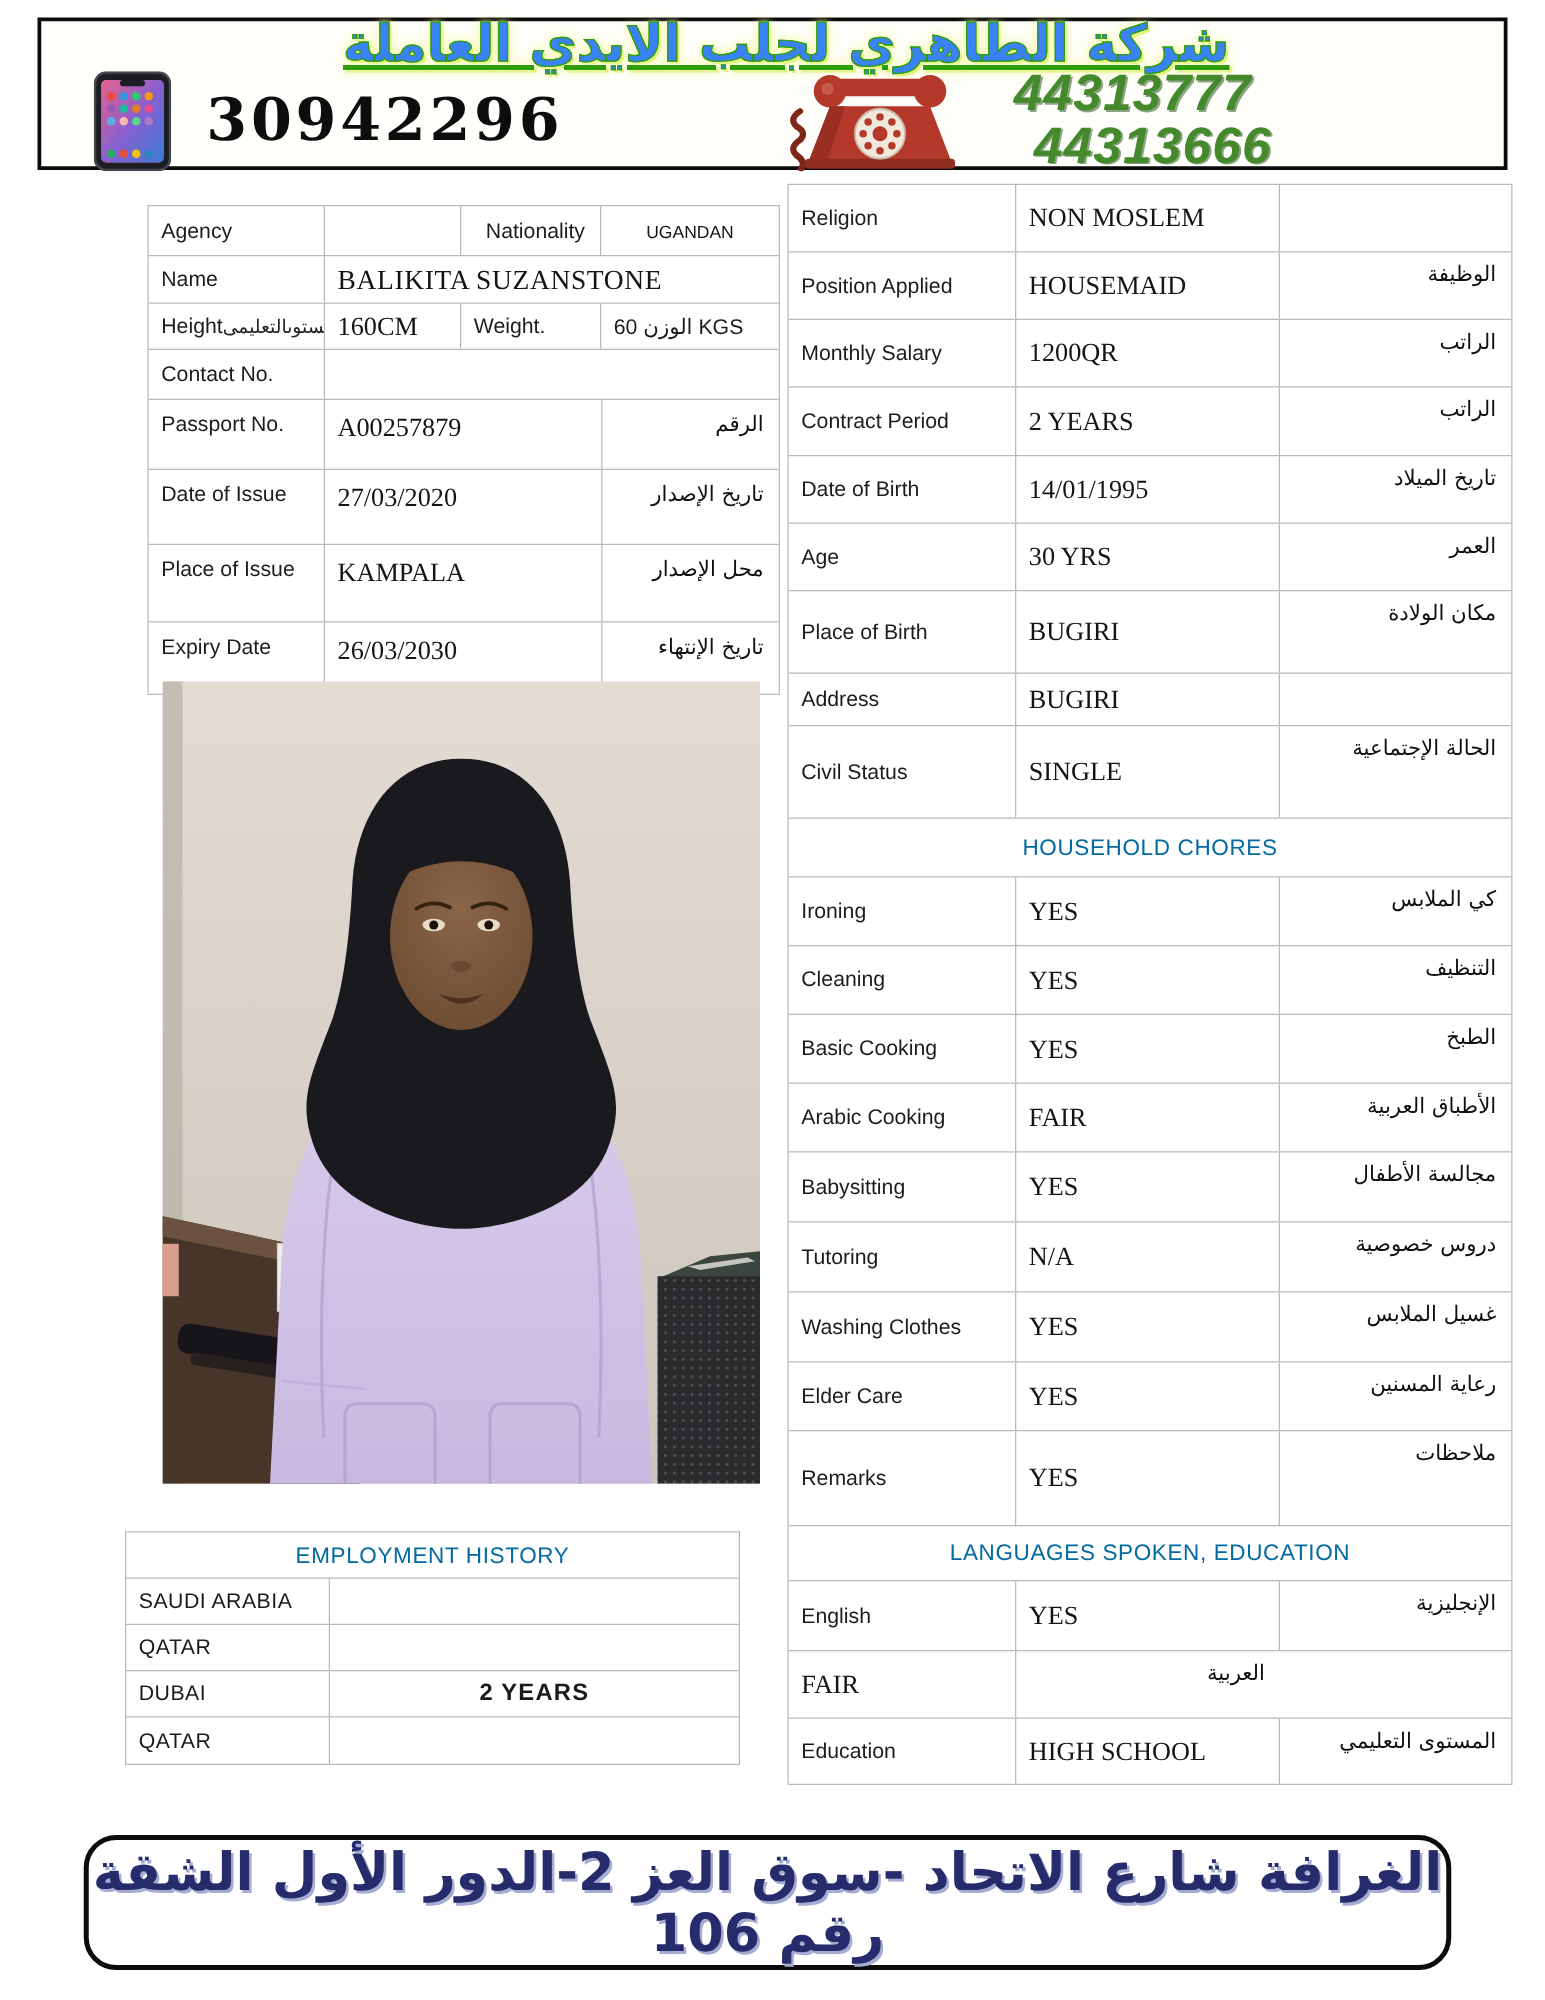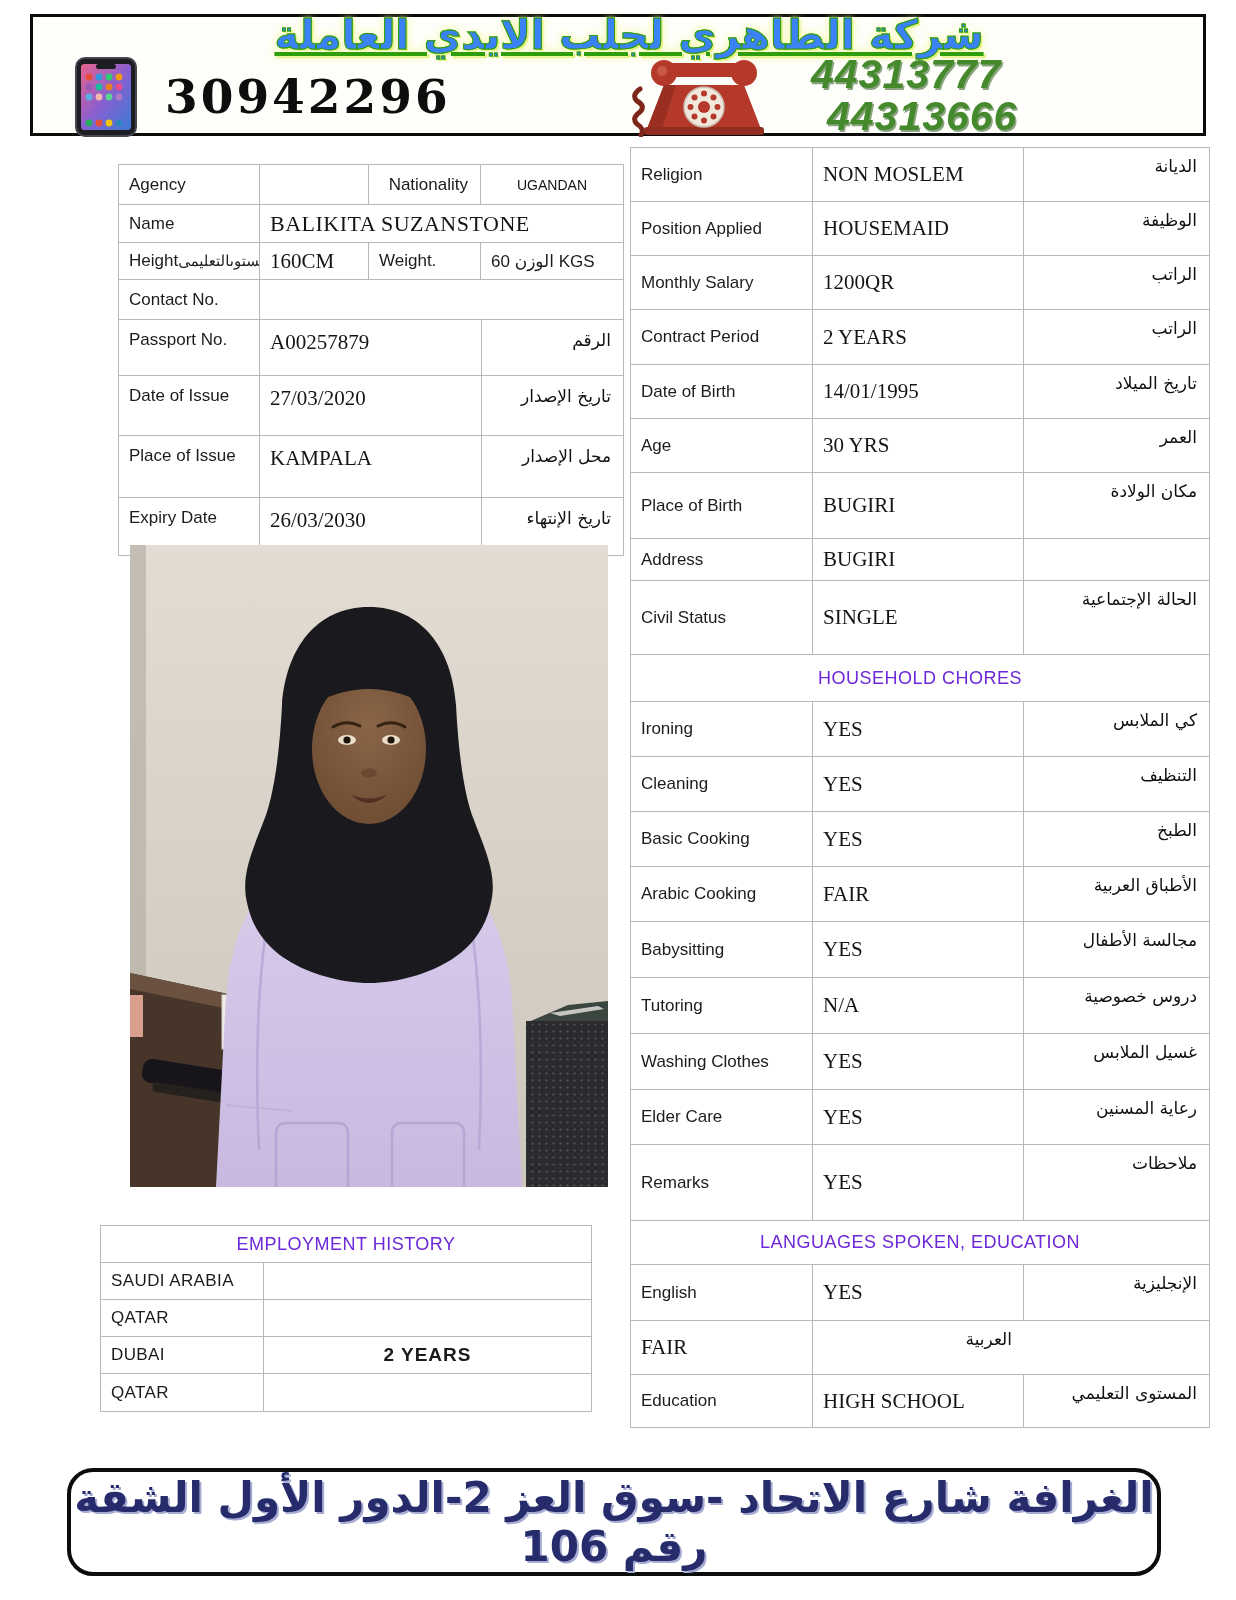--- a/index.html
+++ b/index.html
@@ -32,21 +32,21 @@
         overflow:hidden;box-sizing:border-box;}
   .cell.noR{border-right:none;}
   .lab{font-size:17px;color:#1c1c1c;}
   .val{font-family:"Liberation Serif",serif;font-size:21px;color:#141414;}
   .ar{direction:rtl;padding:0 12px 0 0;font-family:"DejaVu Sans",sans-serif;
       font-size:17px;color:#101010;}
   .alr{justify-content:flex-end;padding-right:12px;}
   .ctr{justify-content:center;padding-left:0;}
   .rowtop .cell{align-items:flex-start;padding-top:10px;}
   .shead{display:flex;align-items:center;justify-content:center;font-size:18px;
-         letter-spacing:.5px;color:#6d28d9;border-bottom:1px solid var(--bd);
+         letter-spacing:.5px;color:#0369a1;border-bottom:1px solid var(--bd);
          box-sizing:border-box;}
 
   
   .ltable{position:absolute;left:118px;top:147px;width:504px;border:1px solid var(--bd);
           background:#fff;margin-top:17px;}
   .l4{grid-template-columns:141px 109px 112px 1fr;}
   .l2{grid-template-columns:141px 1fr;}
   .l3{grid-template-columns:141px 222px 1fr;}
   .name-val{font-size:22px;letter-spacing:.5px;}
   .sub{font-family:Liberation Sans, sans-serif;font-size:15px;vertical-align:sub;color:#222;}
@@ -259,21 +259,20 @@
       <circle cx="261" cy="195" r="3.6" fill="#1d130b"></circle>
       <ellipse cx="239" cy="228" rx="8" ry="4.5" fill="#5a3c27" opacity=".55"></ellipse>
       <path d="M221,250 Q239,257 257,250 Q239,266 221,250 Z" fill="#4f3124"></path>
     </g>
   </svg>
 
   <div class="rtable">
     <div class="grid-row r3" style="height:54px">
       <div class="cell lab">Religion</div>
       <div class="cell val">NON MOSLEM</div>
-      <div class="cell ar noR">الديانة</div>
     </div>
     <div class="grid-row r3" style="height:54px">
       <div class="cell lab">Position Applied</div>
       <div class="cell val">HOUSEMAID</div>
       <div class="cell ar noR">الوظيفة</div>
     </div>
     <div class="grid-row r3" style="height:54px">
       <div class="cell lab">Monthly Salary</div>
       <div class="cell val">1200QR</div>
       <div class="cell ar noR">الراتب</div>

